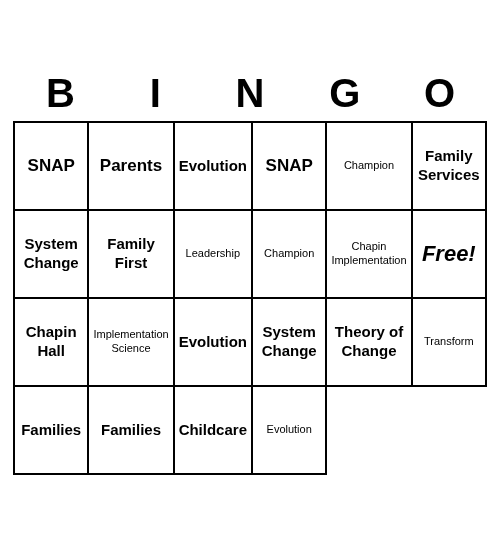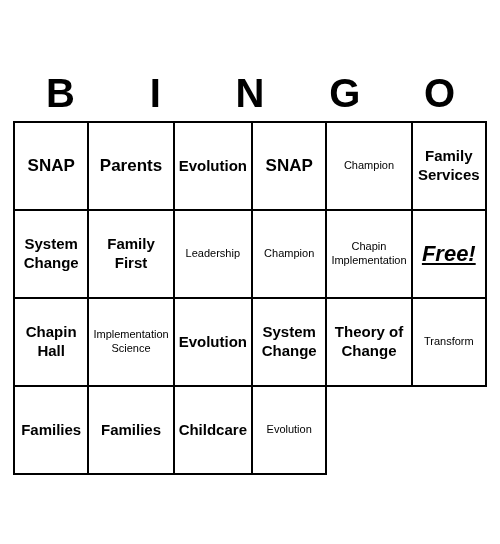--- a/index.html
+++ b/index.html
@@ -56,21 +56,20 @@
       font-weight: bold;
     }
     .cell-small {
       font-size: 11px;
       font-weight: normal;
     }
     .cell-free {
       font-size: 22px;
       font-weight: bold;
       font-style: italic;
-      text-decoration: underline;
     }
   </style>
 </head>
 <body>
 
 <div class="bingo-card">
   <div class="bingo-header">
   <div class="bingo-letter">B</div>
       <div class="bingo-letter">I</div>
       <div class="bingo-letter">N</div>

